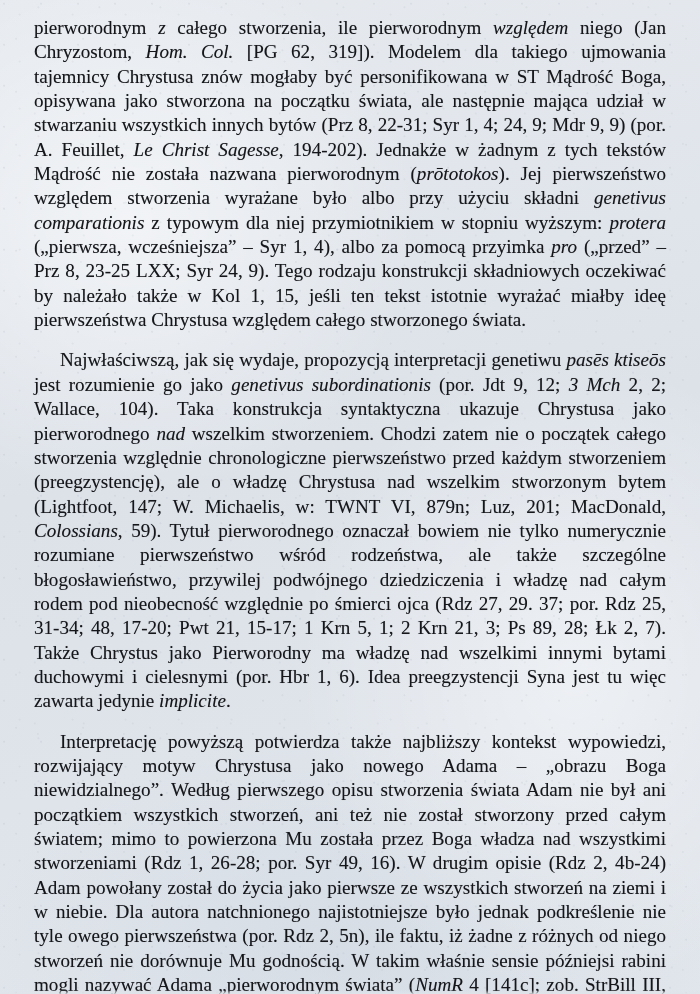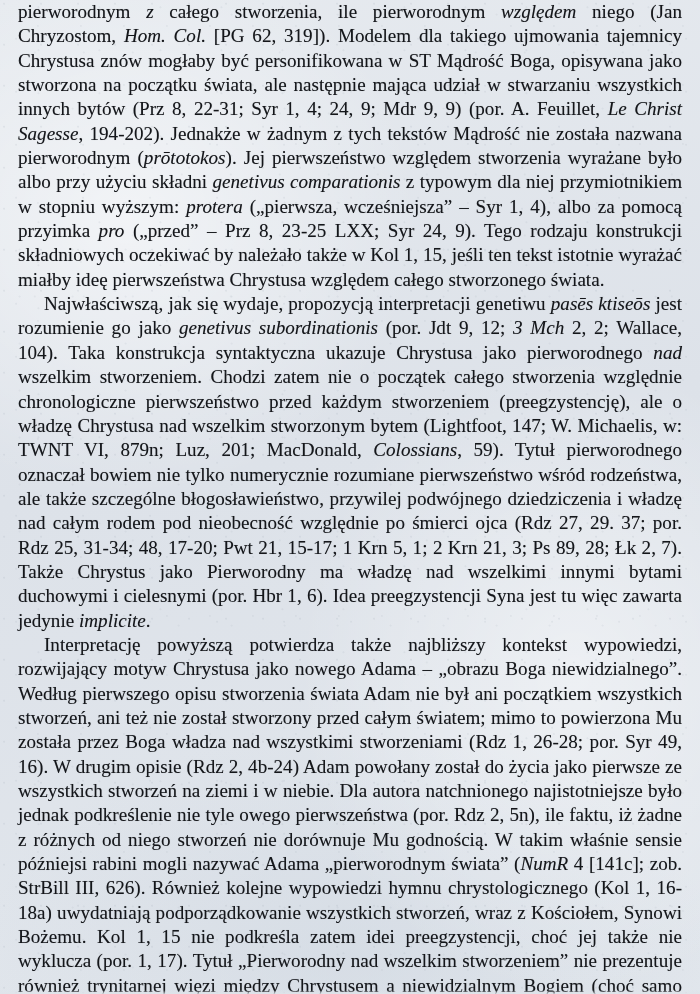--- a/index.html
+++ b/index.html
@@ -46,21 +46,21 @@
     width: 664px;
     color: #14161a;
     font-size: 19.1px;
     line-height: 24.35px;
     text-align: justify;
     text-justify: inter-word;
     -webkit-font-smoothing: none;
   }
 
   .textblock p {
-    margin: 0;
+    margin: 16px;
     text-indent: 0;
     
     text-shadow: 0 0 0.7px rgba(20,22,26,0.35);
   }
 
   .textblock p.indent {
     text-indent: 26px;
   }
 
   .textblock p:last-child {

